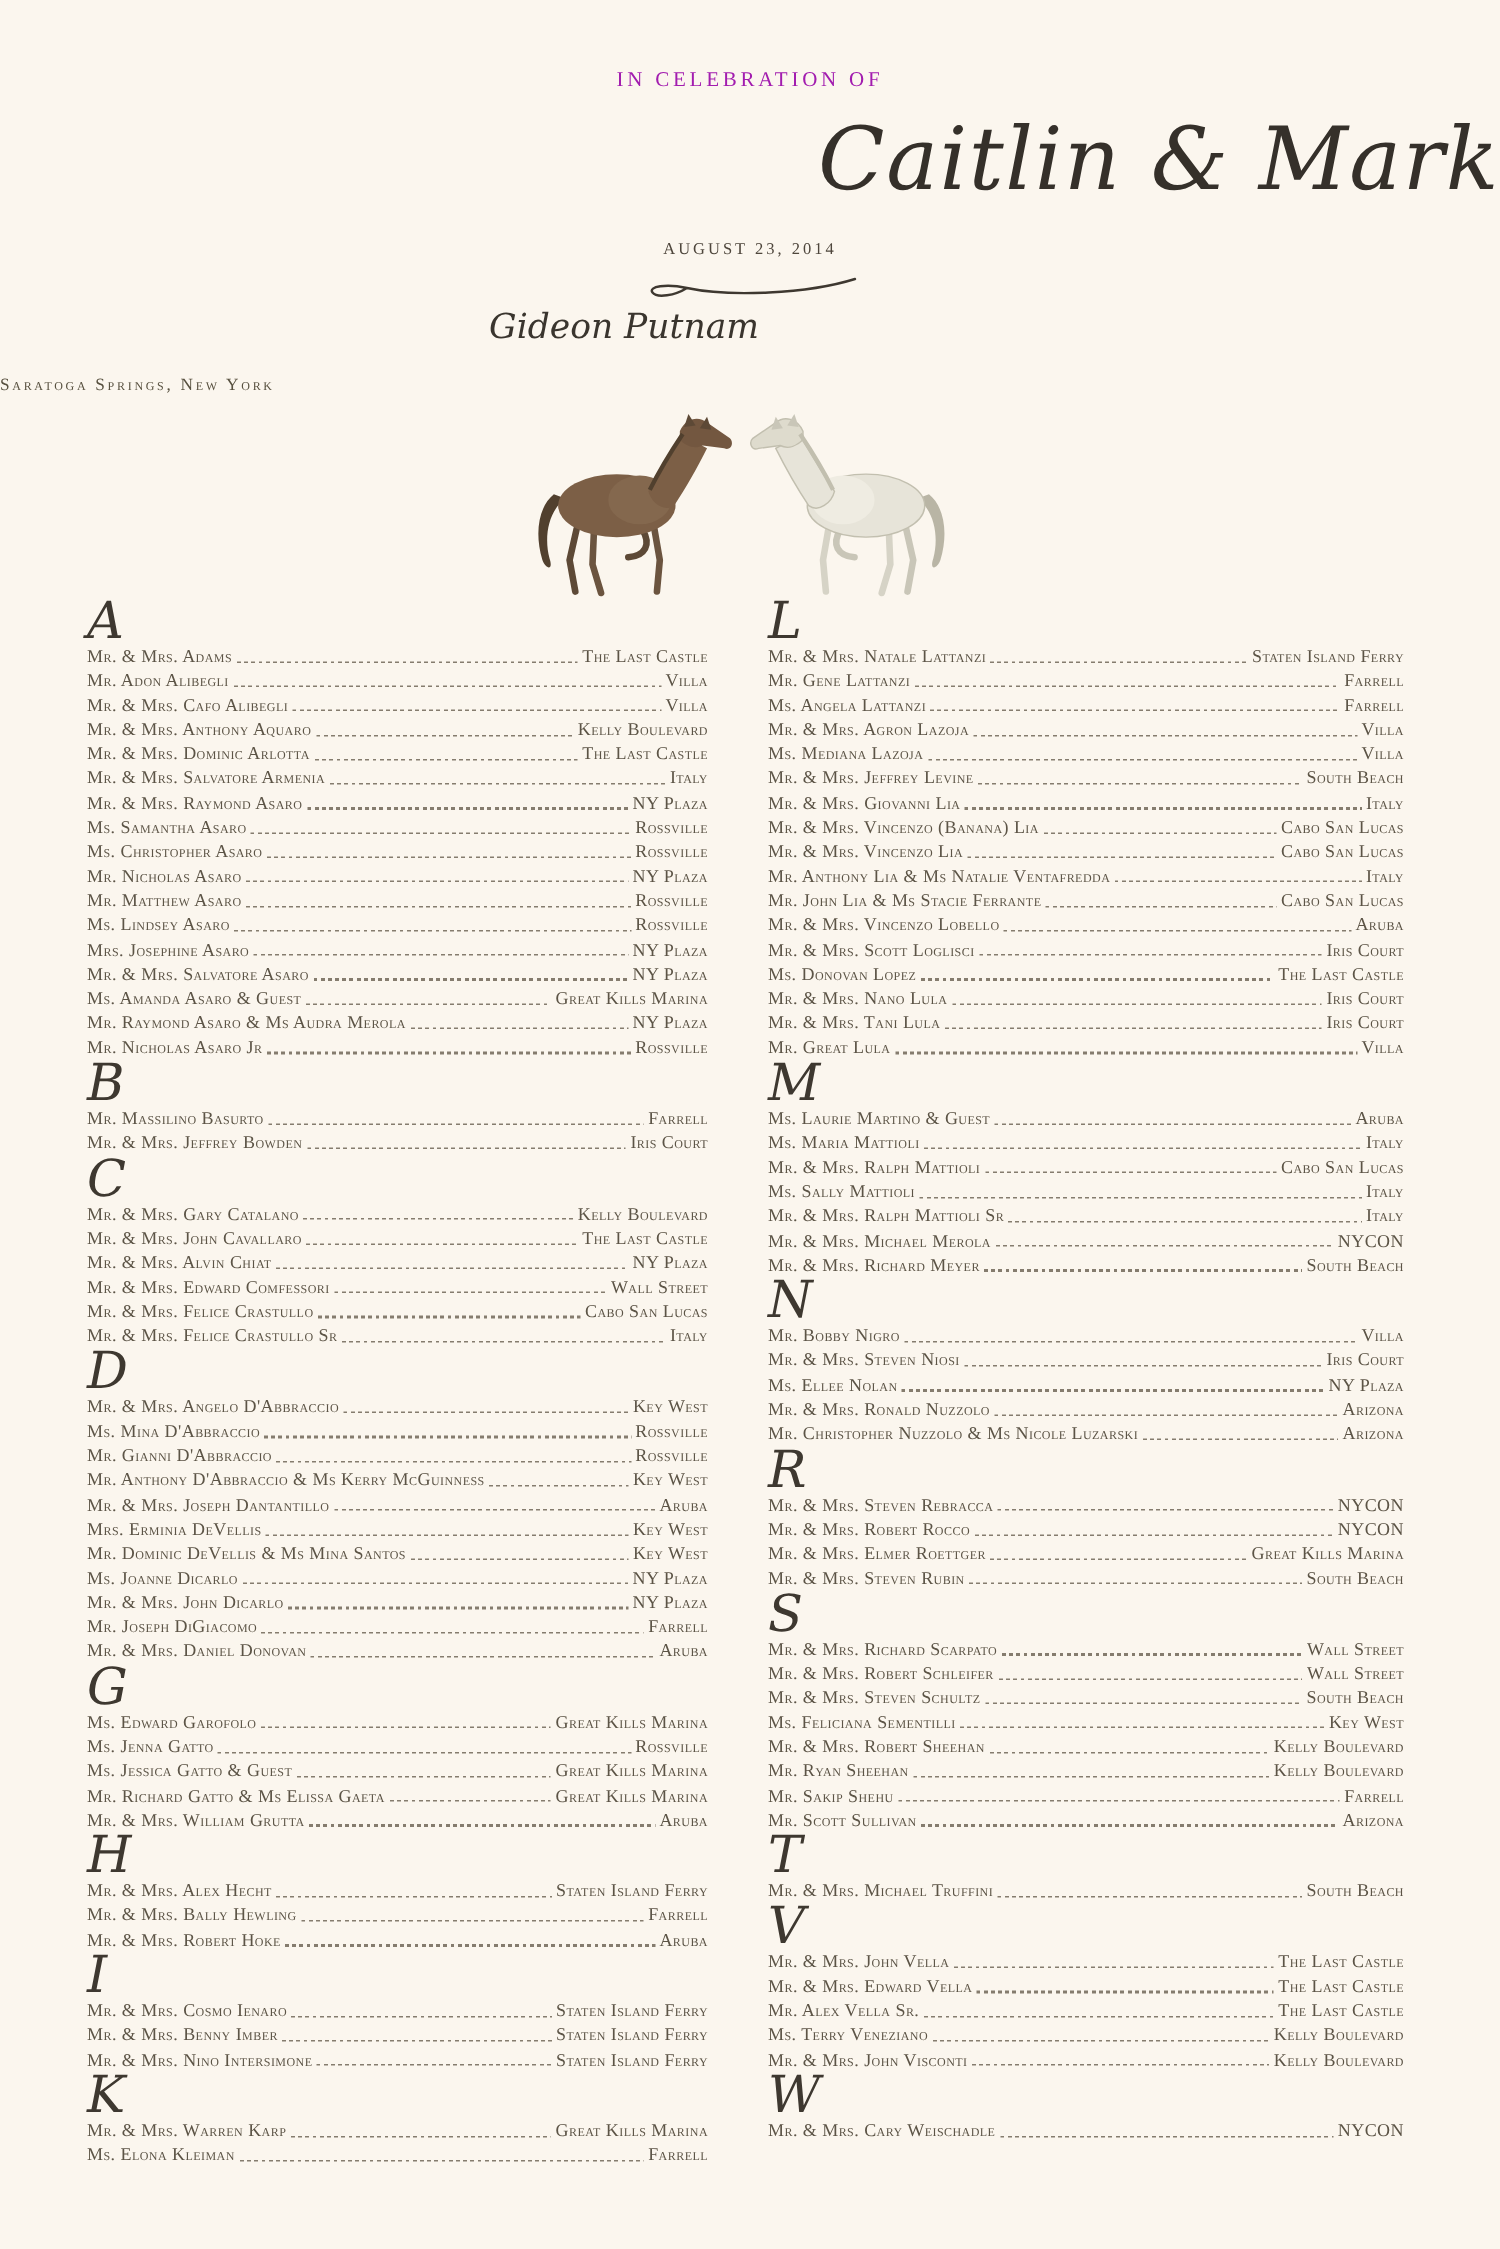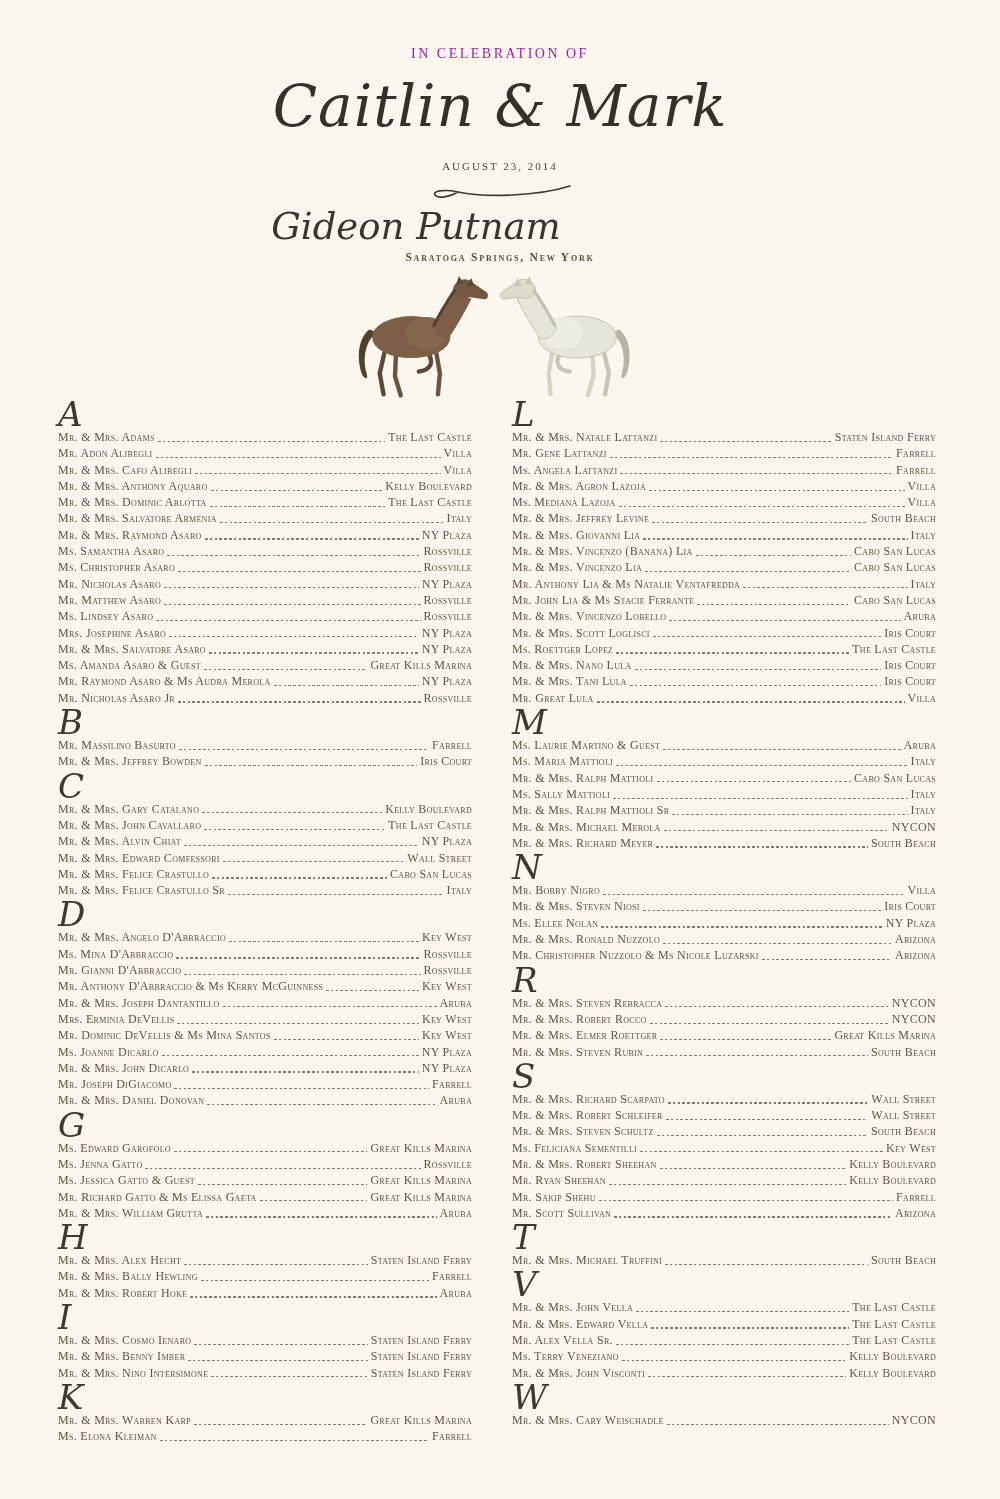--- a/index.html
+++ b/index.html
@@ -12,37 +12,37 @@
     overflow:hidden;
   }
   .canvas{position:absolute;inset:0;}
 
   
   .eyebrow{
     position:absolute;top:46px;left:0;width:1000px;text-align:center;
     font-size:14px;letter-spacing:2.5px;color:#a21caf;
   }
   .couple{
-    position:absolute;top:72px;left:0;width:1000px;text-align:center;
+    position:absolute;top:72px;left:0;width:1000px;text-align:right;
     font-style:italic;font-size:58px;color:#35302a;letter-spacing:1px;
     font-family:"DejaVu Serif", serif;
   }
   .date{
     position:absolute;top:160px;left:0;width:1000px;text-align:center;
     font-size:11px;letter-spacing:2px;color:#4e463c;
   }
   .flourish{position:absolute;top:180px;left:420px;}
   .venue{
     position:absolute;top:205px;left:0;width:832px;text-align:center;
-    font-style:italic;font-size:37px;color:#3a352e;
+    font-style:italic;font-size:23px;color:#3a352e;
     font-family:"DejaVu Serif", serif;
   }
   .location{
-    position:absolute;top:251px;left:0;width:1000px;text-align:center;
-    font-size:11.5px;letter-spacing:1.8px;color:#57503f;font-variant:small-caps;font-weight:bold;
+    position:absolute;top:251px;left:0;width:1000px;
+    font-size:11.5px;letter-spacing:1.8px;color:#57503f;font-variant:small-caps;
   }
   .horses{position:absolute;top:276px;left:352px;}
 
   
   .col{position:absolute;top:398px;}
   .col.left{left:58px;width:414px;}
   .col.right{left:512px;width:424px;}
 
   .letter{
     height:31px;line-height:33px;
@@ -443,21 +443,21 @@
           <span class="guest">Mr. &amp; Mrs. Vincenzo Lobello</span>
           <span class="leader"></span>
           <span class="table">Aruba</span>
         </div>
         <div class="row">
           <span class="guest">Mr. &amp; Mrs. Scott Loglisci</span>
           <span class="leader"></span>
           <span class="table">Iris Court</span>
         </div>
         <div class="row">
-          <span class="guest">Ms. Roettger Lopez</span>
+          <span class="guest">Ms. Donovan Lopez</span>
           <span class="leader"></span>
           <span class="table">The Last Castle</span>
         </div>
         <div class="row">
           <span class="guest">Mr. &amp; Mrs. Nano Lula</span>
           <span class="leader"></span>
           <span class="table">Iris Court</span>
         </div>
         <div class="row">
           <span class="guest">Mr. &amp; Mrs. Tani Lula</span>

